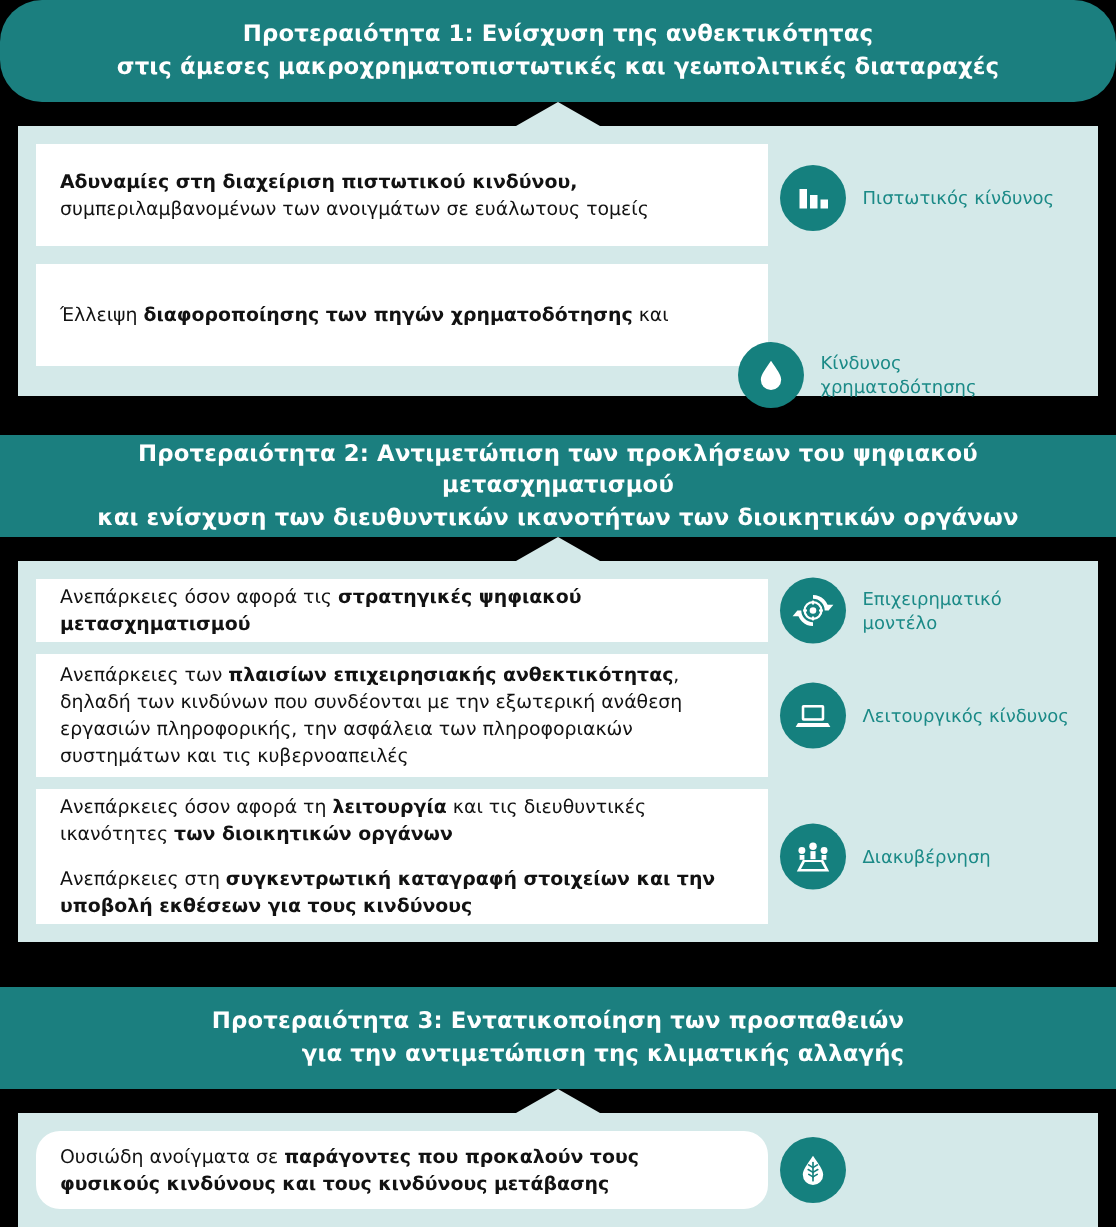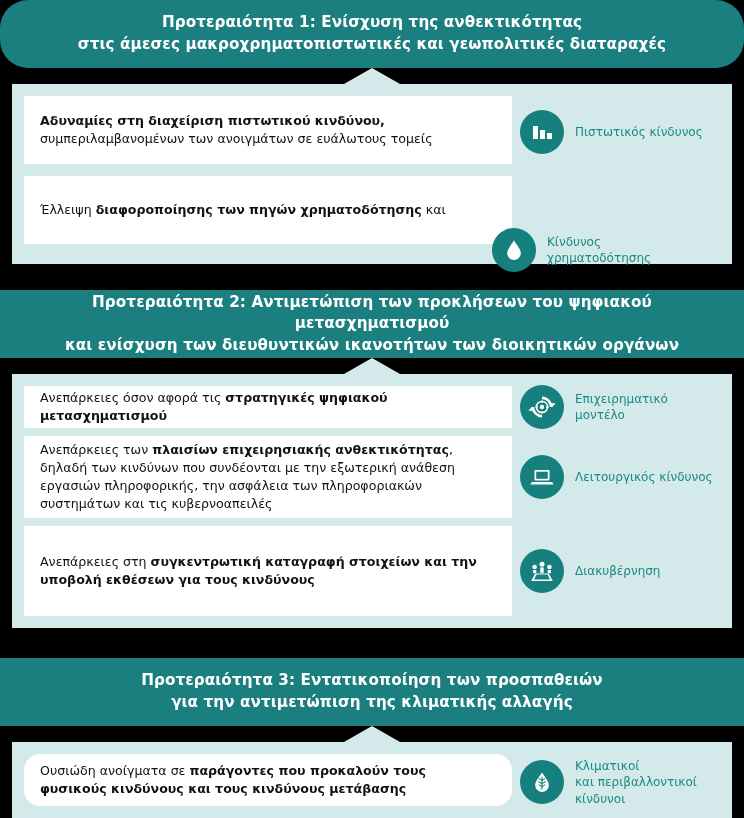--- a/index.html
+++ b/index.html
@@ -218,20 +218,23 @@
             <path d="M4 19 h20 l1.6 2.6 H2.4 Z" fill="#ffffff"></path>
           </svg>
         </span>
         <span class="tag-label">Λειτουργικός κίνδυνος</span>
       </div>
     </div>
 
     <div class="row" style="top:0;">
       <div class="card" style="position:absolute; left:12px; top:152px; width:488px; height:90px;">
         <p>
+          <span>Ανεπάρκειες όσον αφορά τη </span><b>λειτουργία</b><span> και τις διευθυντικές ικανότητες </span><b>των διοικητικών οργάνων</b>
+        </p>
+        <p>
           <span>Ανεπάρκειες στη </span><b>συγκεντρωτική καταγραφή στοιχείων και την υποβολή εκθέσεων για τους κινδύνους</b>
         </p>
       </div>
       <div class="tag" style="left:508px; top:175px;">
         <span class="badge">
           <svg width="28" height="28" viewBox="0 0 28 28" aria-hidden="true">
             <g fill="#ffffff">
               <circle cx="14" cy="7.2" r="2.5"></circle>
               <circle cx="6.6" cy="10" r="2.3"></circle>
               <circle cx="21.4" cy="10" r="2.3"></circle>
@@ -241,21 +244,21 @@
               <path d="M3.2 24 L7.2 16.4 h13.6 L24.8 24 Z"></path>
             </g>
             <path d="M6.0 22.4 L8.6 17.6 h10.8 l2.6 4.8 Z" fill="#15807e"></path>
           </svg>
         </span>
         <span class="tag-label">Διακυβέρνηση</span>
       </div>
     </div>
   </div>
 
-  <div class="band" style="top:658px; height:68px;">
+  <div class="band" style="top:658px; height:68px;text-align:right;">
     <div class="band-title">Προτεραιότητα 3: Εντατικοποίηση των προσπαθειών
 για την αντιμετώπιση της κλιματικής αλλαγής</div>
   </div>
 
   <div class="panel" style="left:12px; top:742px; width:720px; height:76px;">
     <div class="notch"></div>
 
     <div class="row" style="top:0;">
       <div class="card" style="position:absolute; left:12px; top:12px; width:488px; height:52px;border-radius:16px;">
         <p>
@@ -270,20 +273,17 @@
               <line x1="13" y1="8" x2="13" y2="20.2"></line>
               <line x1="13" y1="11.4" x2="10.1" y2="9.6"></line>
               <line x1="13" y1="11.4" x2="15.9" y2="9.6"></line>
               <line x1="13" y1="14.6" x2="9.8" y2="12.7"></line>
               <line x1="13" y1="14.6" x2="16.2" y2="12.7"></line>
               <line x1="13" y1="17.6" x2="10.2" y2="15.9"></line>
               <line x1="13" y1="17.6" x2="15.8" y2="15.9"></line>
             </g>
           </svg>
         </span>
-        <span class="tag-label">Κλιματικοί
-και περιβαλλοντικοί
-κίνδυνοι</span>
       </div>
     </div>
   </div>
 
 </div>
 
 </body></html>

